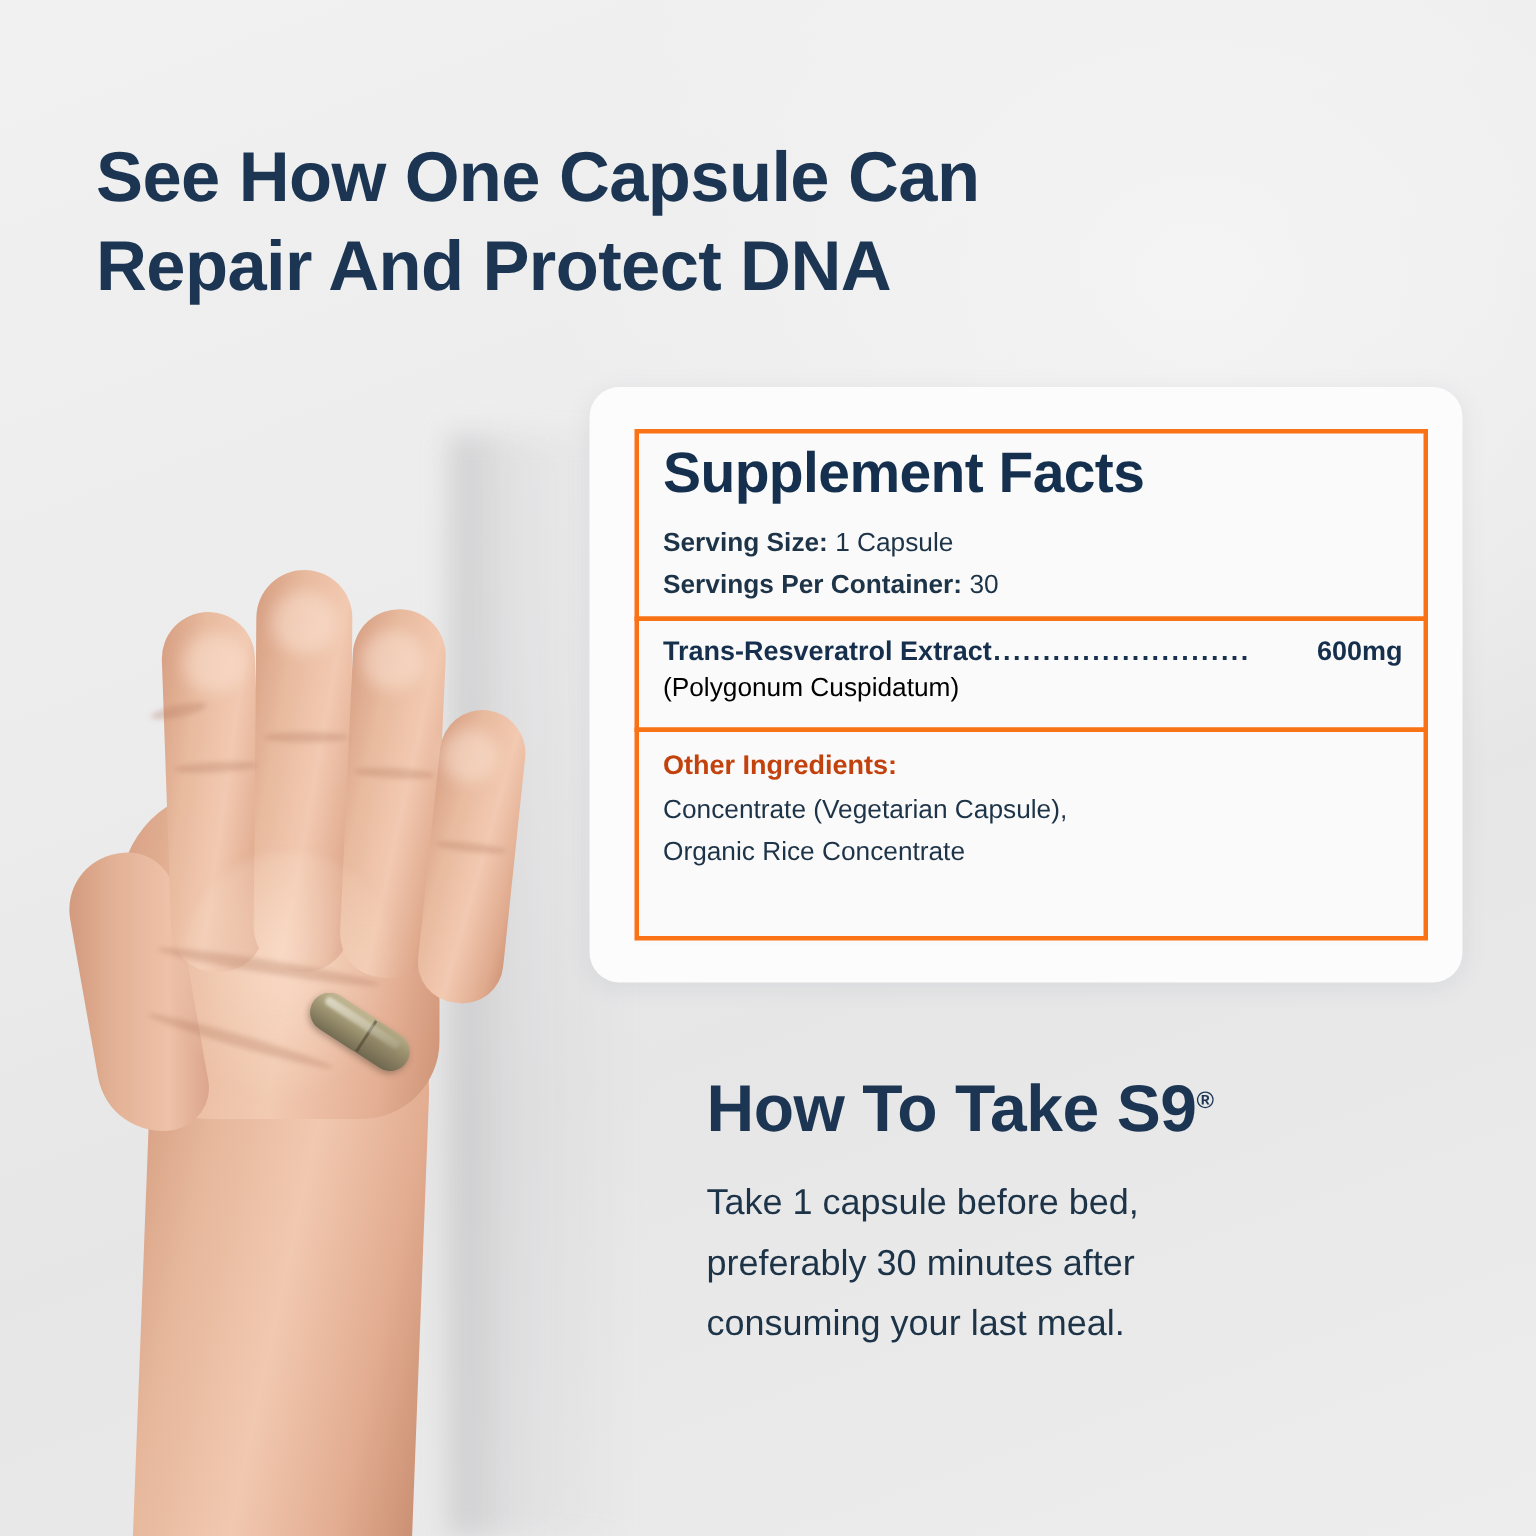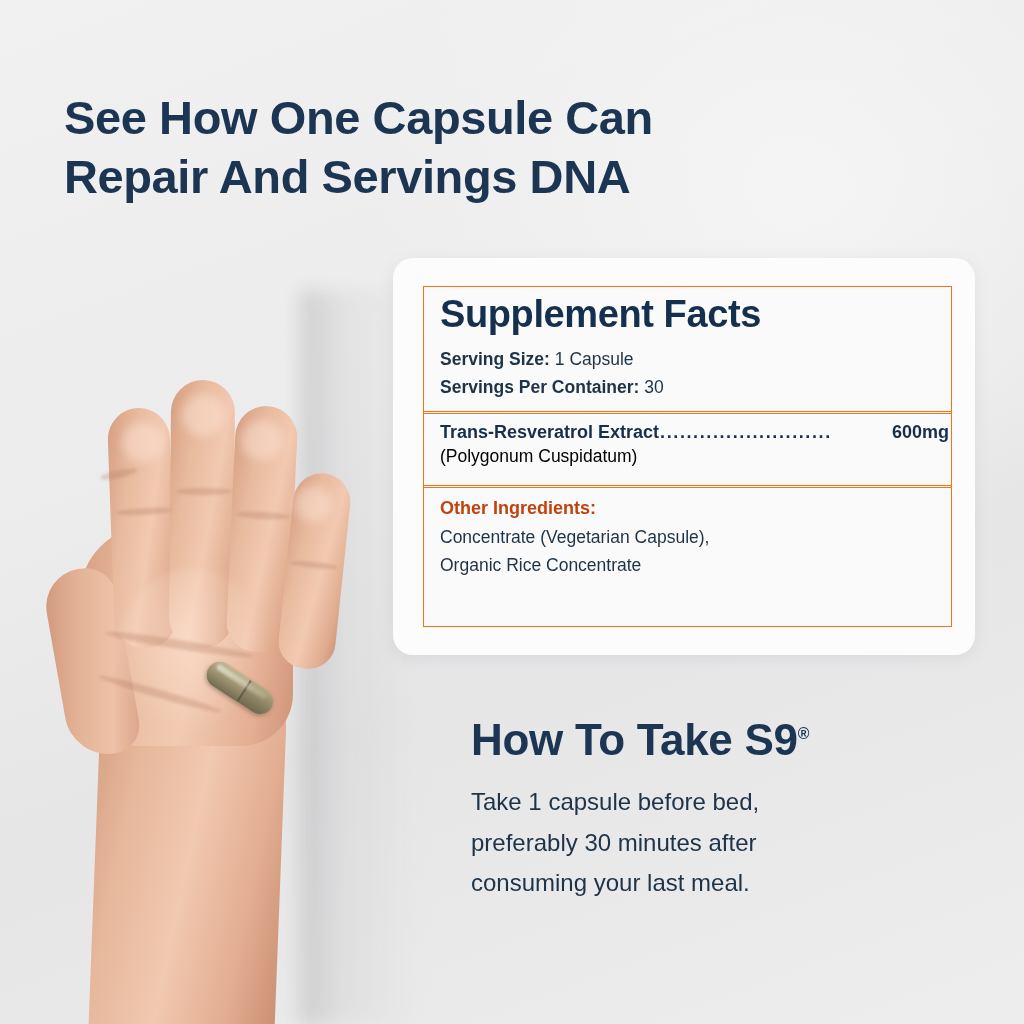--- a/index.html
+++ b/index.html
@@ -174,23 +174,23 @@
   .facts-panel {
     position: absolute;
     left: 30px;
     top: 28px;
     width: 529px;
     height: 344px;
     background: #fafafa;
     box-sizing: border-box;
   }
   .facts-section {
-    border: 1px solid #f97316;
+    border: 3px solid #f97316;
     box-sizing: border-box;
-    padding: 10px 2px 12px 14px;
+    padding: 10px 14px 12px 14px;
   }
   .facts-section + .facts-section { margin-top: -3px; }
 
   .sec-head { height: 128px; padding-top: 8px; }
   .sec-active { height: 77px; }
   .sec-other { height: 142px; }
 
   .facts-title {
     color: #15304e;
     font-size: 38px;
@@ -274,21 +274,21 @@
   }
   .howto-body span { display: block; }
 </style>
 </head>
 <body>
 
 <div id="stage">
 
   <h1 class="headline">
     <span class="hl-line">See How One Capsule Can</span>
-    <span class="hl-line">Repair And Servings DNA</span>
+    <span class="hl-line">Repair And Protect DNA</span>
   </h1>
 
   <div class="photo">
     <div class="arm-shadow"></div>
 
     <div class="skin forearm"></div>
     <div class="skin palm"></div>
     <div class="skin thumb"></div>
 
     <div class="skin finger finger-index"></div>

